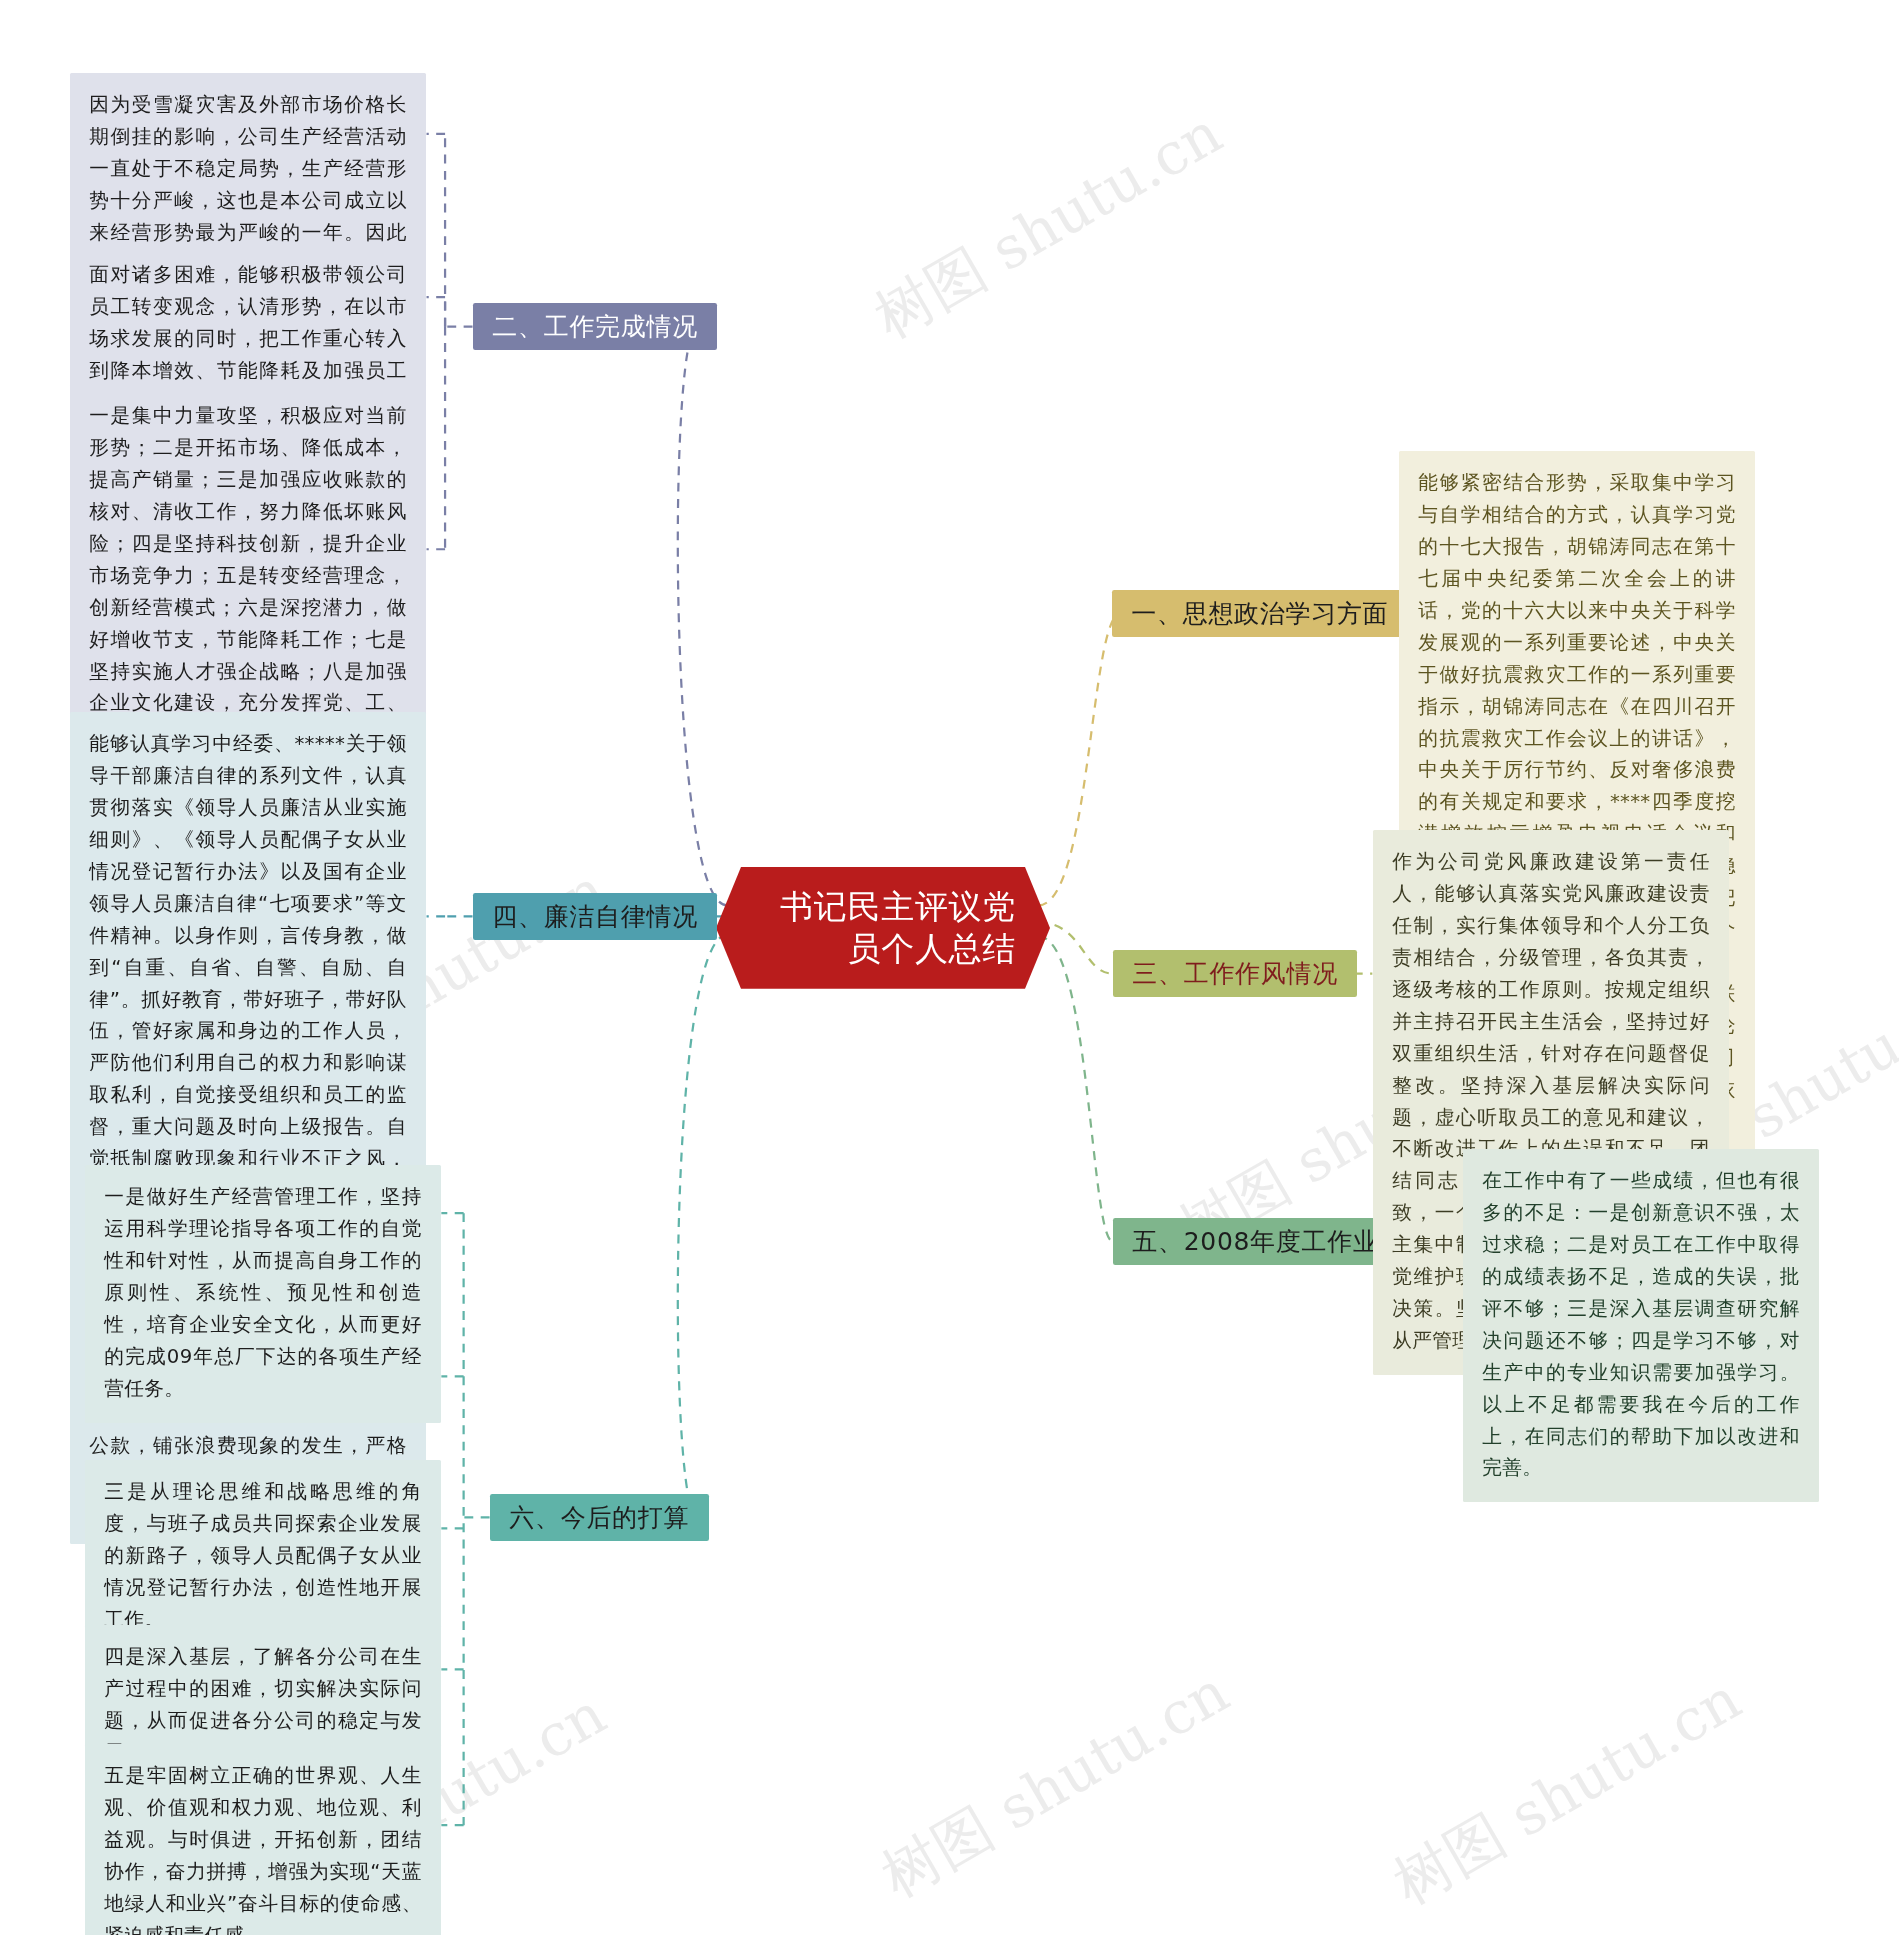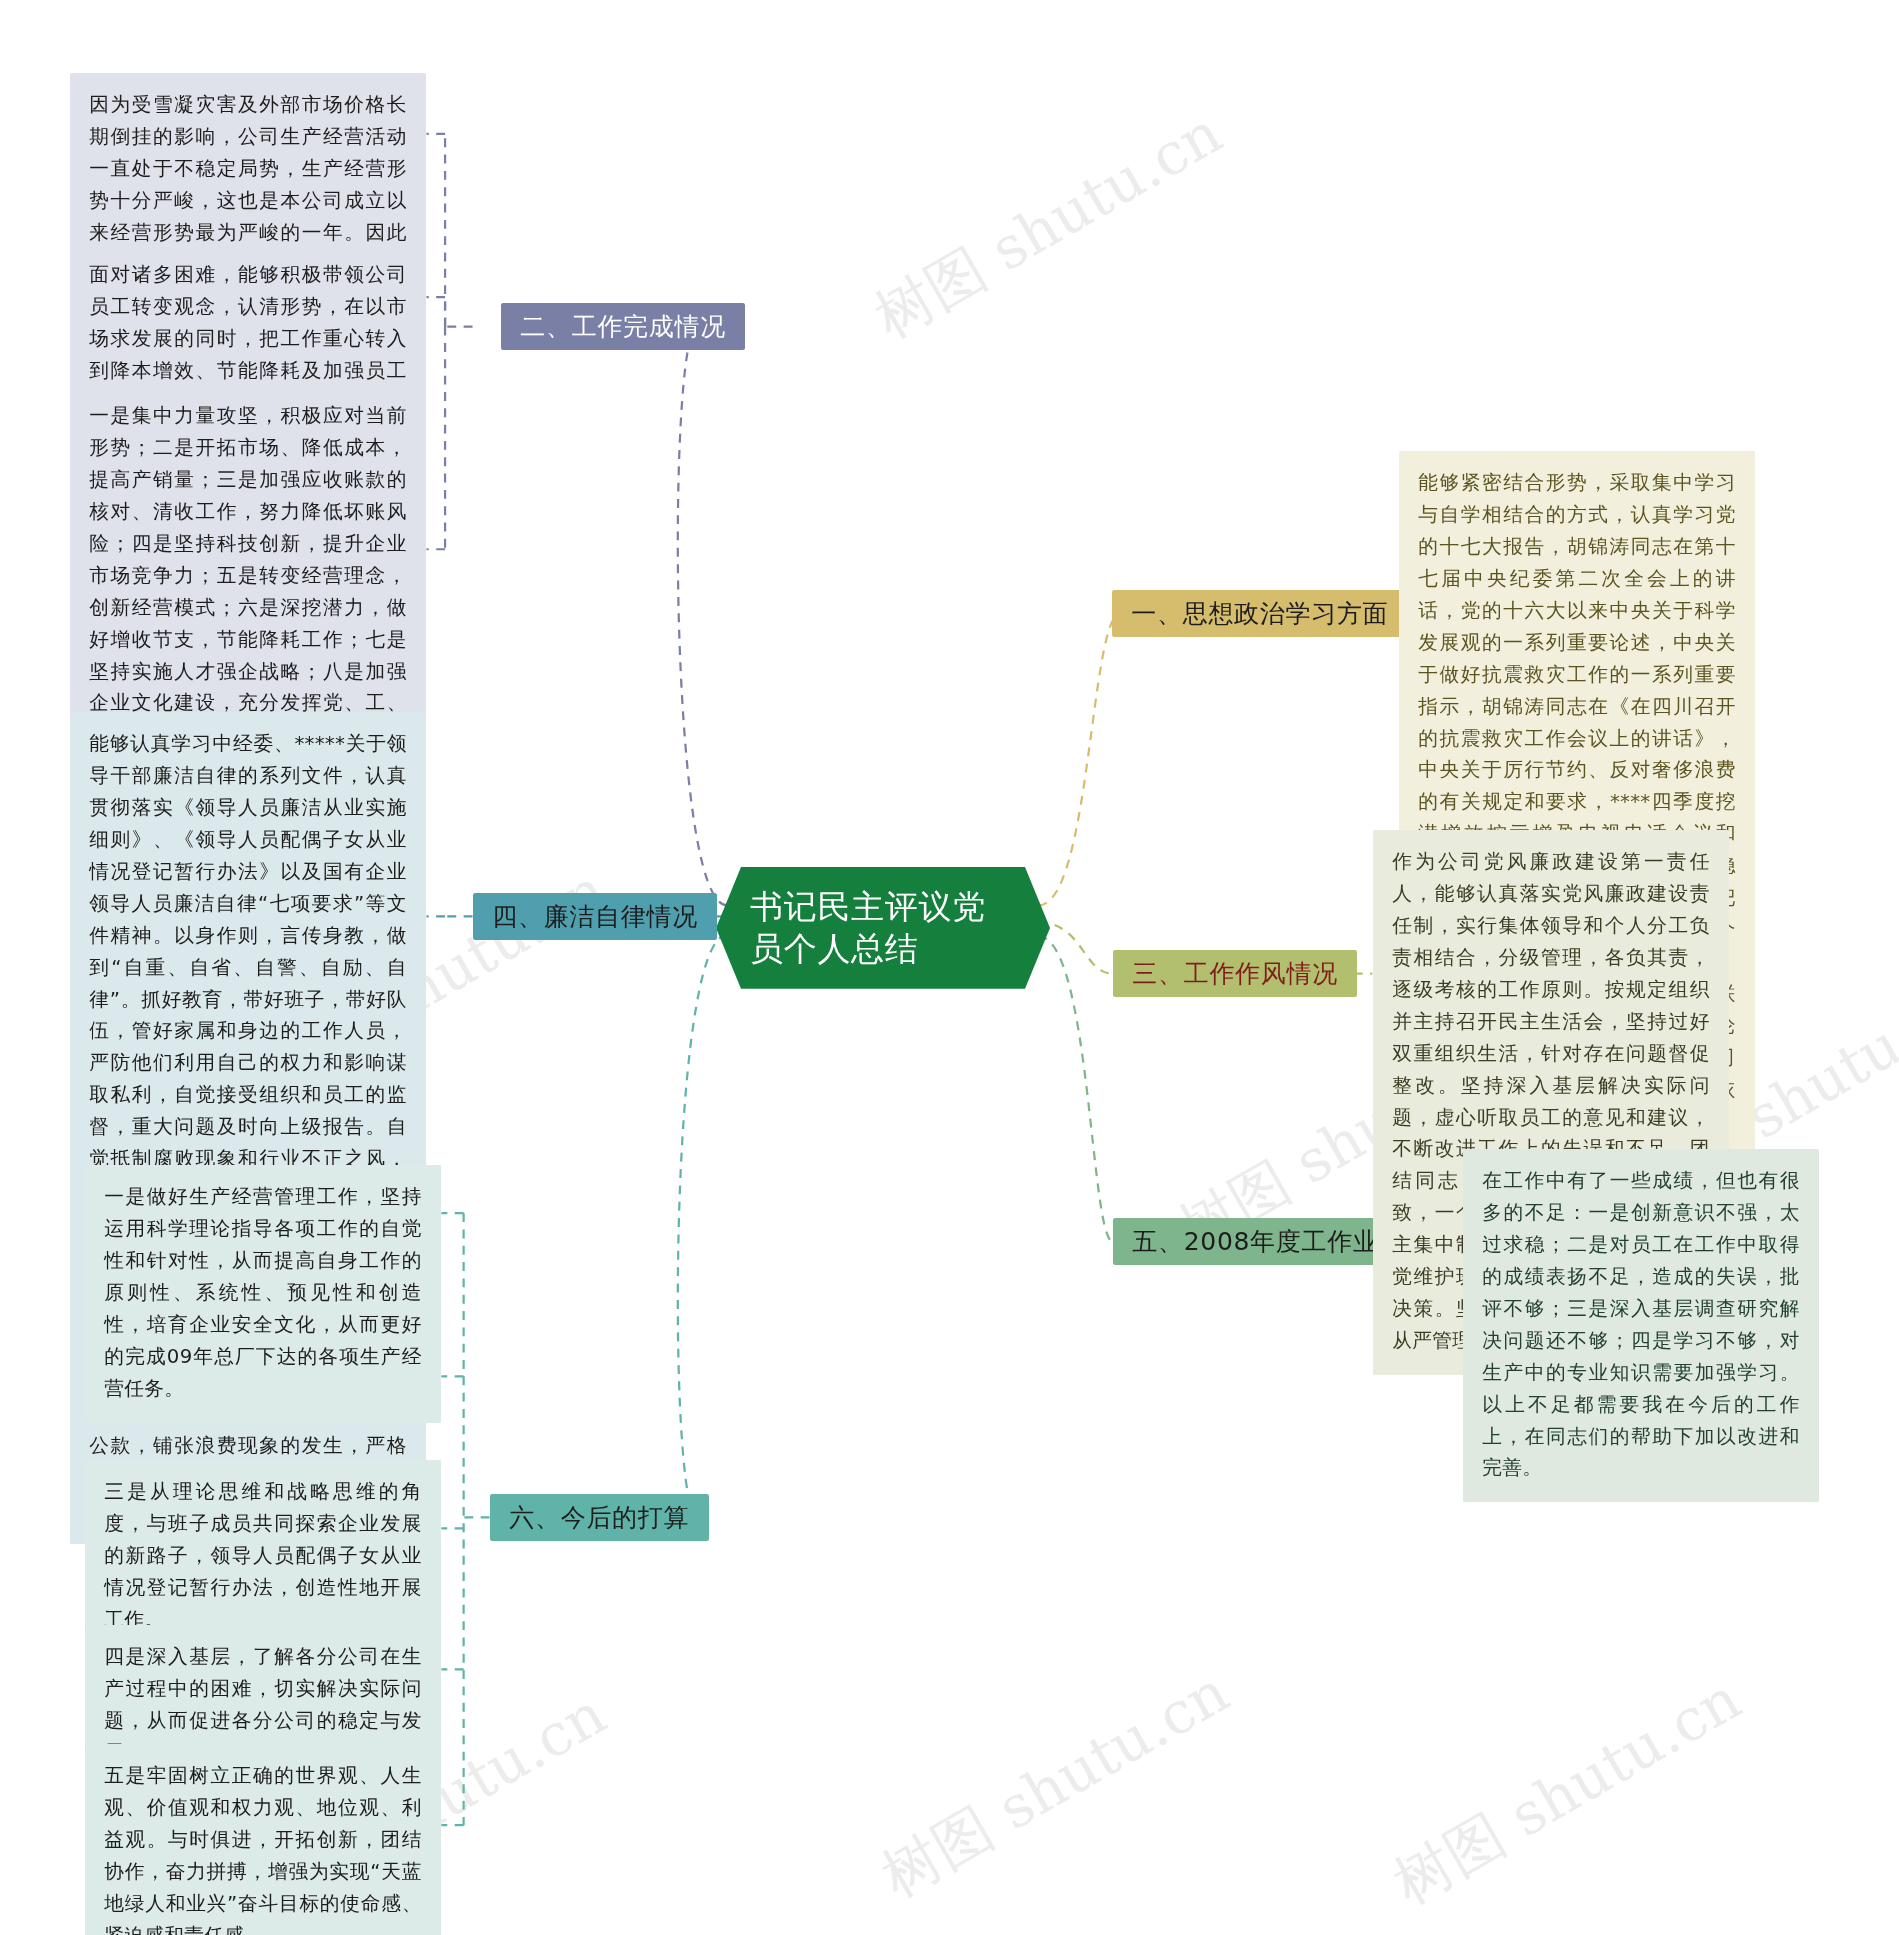--- a/index.html
+++ b/index.html
@@ -36,23 +36,23 @@
 
   .branch{
     display:flex;align-items:center;justify-content:center;
     font-size:25px;letter-spacing:0.7px;
     height:47px;padding:0 19.3px;
     border-radius:2.2px;white-space:nowrap;
   }
 
   .root{
     display:flex;align-items:center;justify-content:center;
-    text-align:left;
+    text-align:right;
     font-size:33px;line-height:1.26;letter-spacing:0.7px;
-    color:#ffffff;background:#15803d;
+    color:#ffffff;background:#b91c1c;
     padding:19.3px 34px;
     clip-path:polygon(25px 0,calc(100% - 25px) 0,100% 50%,calc(100% - 25px) 100%,25px 100%,0 50%);
   }
 
   
   .c-gold   {background:#d6bd6e;color:#1d1d1d;}
   .c-purple {background:#7a7fa6;color:#ffffff;}
   .c-olive  {background:#b2bf6e;color:#7f1d1d;}
   .c-teal   {background:#4f9fae;color:#1d1d1d;}
   .c-green  {background:#7fb58c;color:#1d1d1d;}
@@ -121,21 +121,21 @@
 
       <path d="M1940 1673 L 1975 1673" stroke="#7fb58c"></path>
       <path d="M1975 1673 L 2000 1673" stroke="#7fb58c"></path>
     </g>
   </svg>
 
   <div class="node root" style="left:716px;top:867px;width:334px;">
     <span>书记民主评议党员个人总结</span>
   </div>
 
-  <div class="node branch c-purple" style="left:473px;top:303px;margin-left:28px;">
+  <div class="node branch c-purple" style="left:473px;top:303px;">
     <span>二、工作完成情况</span>
   </div>
 
   <div class="node branch c-teal" style="left:473px;top:893px;">
     <span>四、廉洁自律情况</span>
   </div>
 
   <div class="node branch c-teal2" style="left:490px;top:1494px;">
     <span>六、今后的打算</span>
   </div>

